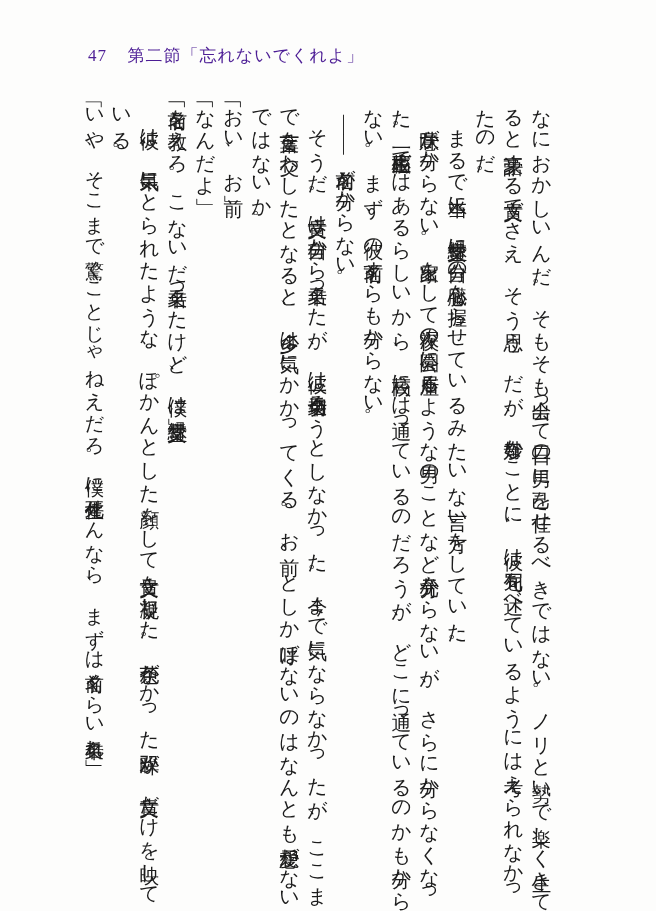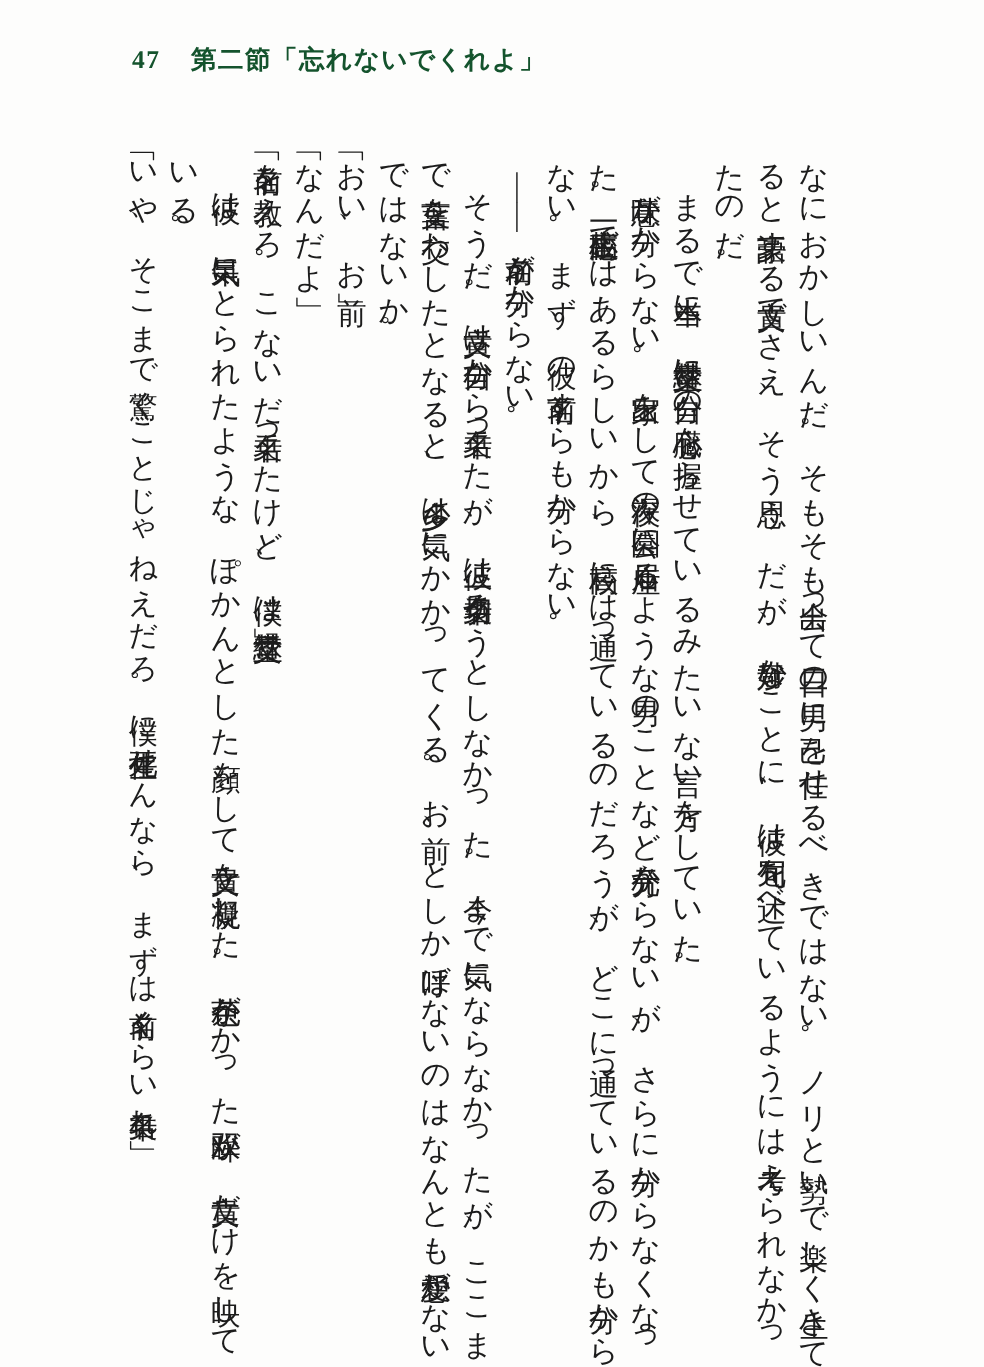--- a/index.html
+++ b/index.html
@@ -13,27 +13,26 @@
   .page {
     position: relative;
     width: 656px;
     height: 911px;
     background: #fdfdfc;
     font-family: "Liberation Serif", "DejaVu Serif", serif;
     color: #1c1c1c;
   }
   .header {
     position: absolute;
-    top: 28px;
+    top: 44px;
     left: 88px;
     font-size: 17px;
     letter-spacing: 1px;
     white-space: nowrap;
-    color: #14532d;
-    font-weight: bold;
+    color: #4c1d95;
   }
   .header .page-number {
     margin-right: 1.2em;
   }
   .body-text {
     position: absolute;
     top: 95px;
     right: 100px;
     height: 814px;
     writing-mode: vertical-rl;

